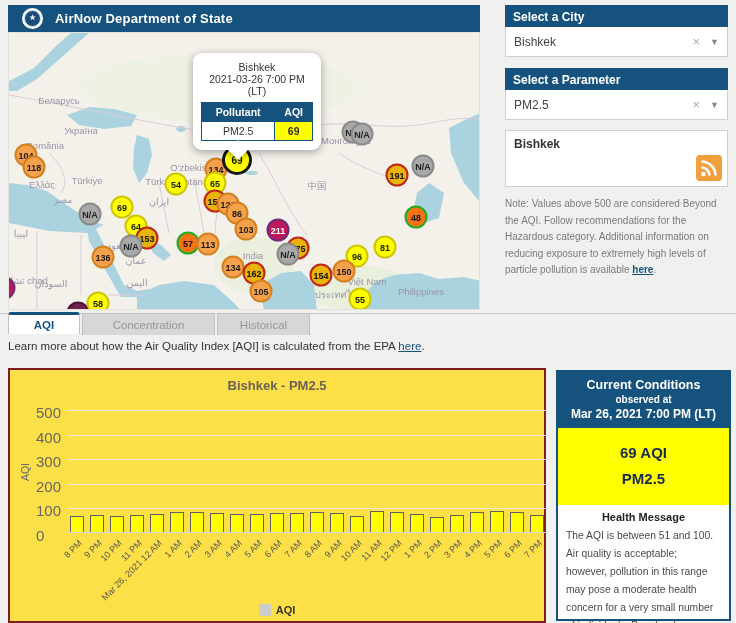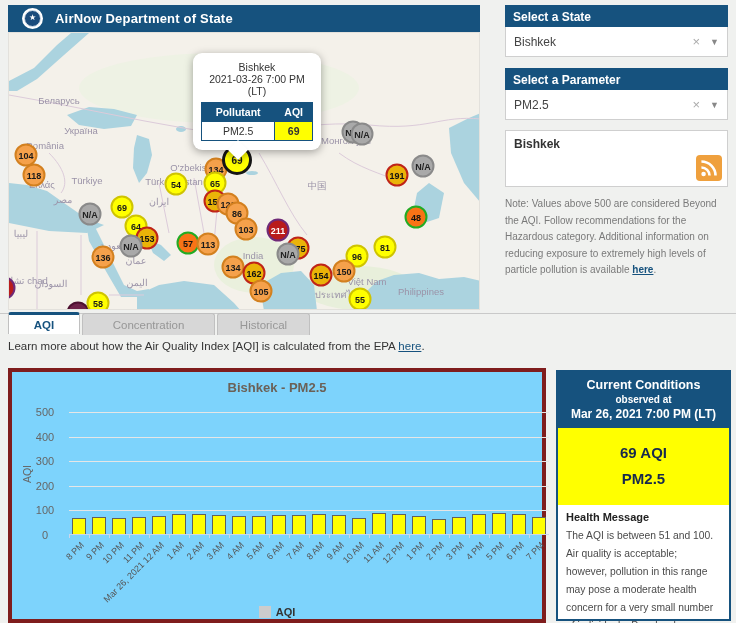--- a/index.html
+++ b/index.html
@@ -23,21 +23,21 @@
   .map svg.base { position:absolute; left:0; top:0; z-index:0; }
   .map-label { position:absolute; z-index:1; font-size:9.5px; color:#9b93a8;
     transform:translate(-50%,-50%); white-space:nowrap; }
   .marker { position:absolute; z-index:2; width:23px; height:23px; border-radius:50%;
     display:flex; align-items:center; justify-content:center; font-size:9px; font-weight:bold;
     transform:translate(-50%,-50%); border:2px solid; cursor:pointer; }
   .m-yellow { background:#ffff00; border-color:#cfc400; color:#1a1a1a; }
   .m-orange { background:#f5a14b; border-color:#d3801f; color:#1a1a1a; }
   .m-red    { background:#eab308; border-color:#bf2418; color:#111; }
   .m-green  { background:#f97316; border-color:#23ab23; color:#111; }
-  .m-purple { background:#b91c1c; border-color:#6f2a77; color:#fff; }
+  .m-purple { background:#be185d; border-color:#6f2a77; color:#fff; }
   .m-maroon { background:#6d2148; border-color:#4d1030; color:#fff; }
   .m-na     { background:#a9a9a9; border-color:#8a8a8a; color:#222; }
   .marker.selected { width:30px; height:30px; border:3px solid #151515; font-size:10px; z-index:4; }
 
   .map-popup { position:absolute; left:184px; top:20px; width:128px; z-index:6;
     background:#fff; border-radius:9px; box-shadow:0 2px 8px rgba(0,0,0,.35);
     padding:8px 6px 9px; text-align:center; font-size:10.5px; color:#333; }
   .map-popup:after { content:""; position:absolute; left:38px; bottom:-7px; width:14px; height:14px;
     background:#fff; transform:rotate(45deg); box-shadow:3px 3px 5px rgba(0,0,0,.15); }
   .popup-table { width:112px; margin:5px auto 0; border-collapse:collapse; font-size:10.5px; }
@@ -72,26 +72,26 @@
     font-size:11.5px; color:#979797; background:#d7d7d7; border:1px solid #c0c0c0;
     border-bottom:none; border-radius:3px 3px 0 0; margin-right:2px; cursor:pointer; }
   .tab:nth-child(1){ width:72px; } .tab:nth-child(2){ width:133px; } .tab:nth-child(3){ width:93px; }
   .tab.active { background:#fff; color:#16527e; font-weight:bold;
     border-top:3px solid #16527e; margin-top:-1px; }
   .learn { position:absolute; left:8px; top:340px; font-size:11.5px; color:#333; }
   .learn a { color:#16527e; text-decoration:underline; }
 
   
   .chart-panel { position:absolute; left:8px; top:368px; width:538px; height:255px;
-    background:#7dd3fc; border:4px solid #7f1d1d; }
+    background:#fde047; border:2px solid #7f1d1d; }
   .chart-title { position:absolute; left:0; top:8px; width:100%; text-align:center;
     font-size:13px; font-weight:bold; color:#6b6157; }
   .yaxis-title { position:absolute; left:6px; top:96px; font-size:10.5px; color:#666;
     transform:rotate(-90deg); }
-  .ytick { position:absolute; width:34px; left:16px; text-align:center; font-size:11px; color:#666; }
+  .ytick { position:absolute; width:34px; left:26px; text-align:left; font-size:15px; color:#666; }
   .plot { position:absolute; left:57px; top:40px; width:480px; height:123px;
     border-bottom:1px solid #ccd6eb; }
   .gridline { position:absolute; left:0; width:100%; border-top:1px solid #e6e6e6; }
   .bar { position:absolute; bottom:0; width:14px; background:#ffff00;
     border:1px solid #5f5f5f; border-bottom:none; cursor:pointer; }
   .axis-tick { position:absolute; top:100%; width:1px; height:4px; background:#ccd6eb; }
   .xlabels { position:absolute; left:57px; top:164px; width:480px; height:70px; }
   .xlabel { position:absolute; top:4px; width:86px; text-align:right; font-size:9px;
     color:#555; white-space:nowrap; transform:rotate(-45deg); transform-origin:100% 0; }
   .legend { position:absolute; left:0; top:234px; width:100%; display:flex;
@@ -102,21 +102,21 @@
   
   .cc { position:absolute; left:556px; top:370px; width:175px; height:251px;
     background:#fff; border:2px solid #16527e; display:flex; flex-direction:column; }
   .cc-head { background:#16527e; color:#fff; text-align:center; padding:6px 4px 7px; }
   .cc-title { font-size:12.5px; font-weight:bold; }
   .cc-sub { font-size:10px; font-weight:bold; margin-top:2px; }
   .cc-date { font-size:12px; font-weight:bold; margin-top:2px; }
   .cc-aqi { background:#ffff00; color:#17294d; text-align:center; font-size:15px;
     font-weight:bold; line-height:1.75; padding:12px 0; }
   .cc-health { padding:6px 8px 0; }
-  .cc-health-title { font-size:11px; font-weight:bold; color:#222;
+  .cc-health-title { text-align:center; font-size:11px; font-weight:bold; color:#222;
     margin-bottom:4px; }
   .cc-health-text { font-size:10.3px; color:#4a4a4a; line-height:1.75; }
   .cc-foot { margin-top:auto; height:12px; background:#16527e; }
 </style>
 </head>
 <body>
 
 <div class="app-header">
   <div class="seal">
     <div class="seal-inner">★</div>
@@ -177,21 +177,21 @@
       <div class="map-label" style="left: 127px; top: 227px;">عمان</div>
       <div class="map-label" style="left: 244px; top: 222px;">India</div>
       <div class="map-label" style="left: 308px; top: 153px;">中国</div>
       <div class="map-label" style="left: 337px; top: 107px;">Монгол улс</div>
       <div class="map-label" style="left: 358px; top: 248px;">Việt Nam</div>
       <div class="map-label" style="left: 412px; top: 258px;">Philippines</div>
       <div class="map-label" style="left: 330px; top: 261px;">ประเทศไทย</div>
     </div>
   <div id="map-markers">
       <div class="marker m-orange" style="left: 17px; top: 122px;">104</div>
-      <div class="marker m-orange" style="left: 25px; top: 142px;">118</div>
+      <div class="marker m-orange" style="left: 25px; top: 134px;">118</div>
       <div class="marker m-na" style="left: 81px; top: 181px;">N/A</div>
       <div class="marker m-yellow" style="left: 113px; top: 174px;">69</div>
       <div class="marker m-yellow" style="left: 127px; top: 193px;">64</div>
       <div class="marker m-red" style="left: 138px; top: 205px;">153</div>
       <div class="marker m-green" style="left: 151px; top: 210px; margin-left: 28px;">57</div>
       <div class="marker m-na" style="left: 122px; top: 213px;">N/A</div>
       <div class="marker m-orange" style="left: 94px; top: 224px;">136</div>
       <div class="marker m-maroon" style="left: 69px; top: 248px; margin-top: 32px;">315</div>
       <div class="marker m-purple" style="left: -5px; top: 255px;">07</div>
       <div class="marker m-yellow" style="left: 89px; top: 270px;">58</div>
@@ -235,21 +235,21 @@
       <tr>
         <td>PM2.5</td>
         <td class="aqi-cell">69</td>
       </tr>
     </tbody>
       </table>
   </div>
 </div>
 
 <div class="city-panel">
-  <div class="panel-head">Select a State</div>
+  <div class="panel-head">Select a City</div>
   <div class="select-box">
     <span class="val">Bishkek</span>
     <span class="clear">×</span>
     <span class="caret">▼</span>
   </div>
 </div>
 
 <div class="param-panel">
   <div class="panel-head">Select a Parameter</div>
   <div class="select-box">

